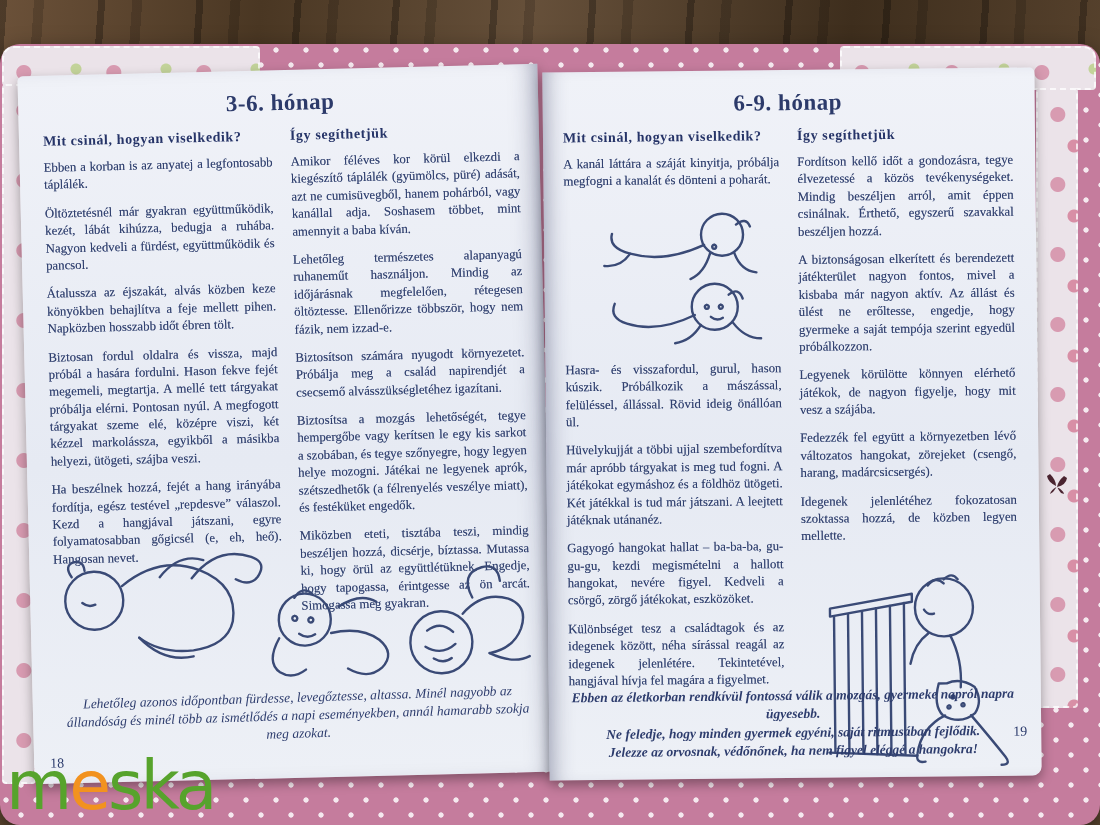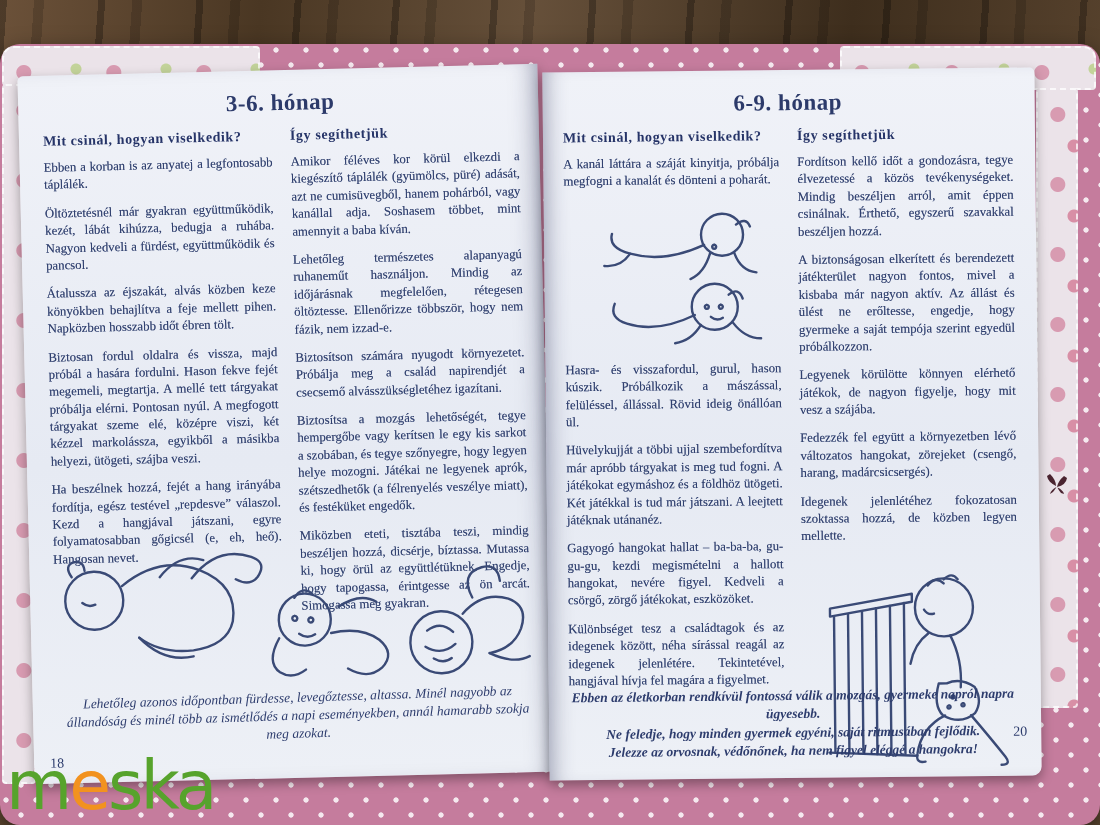--- a/index.html
+++ b/index.html
@@ -226,17 +226,17 @@
           <path d="M150 160 Q170 184 184 202 q6 8 -4 8"></path>
         </svg>
       </div>
     </div>
 
     <div class="footer-right">
       <div>Ebben az életkorban rendkívül fontossá válik a mozgás, gyermeke napról napra ügyesebb.</div>
       <div>Ne feledje, hogy minden gyermek egyéni, saját ritmusában fejlődik.</div>
       <div>Jelezze az orvosnak, védőnőnek, ha nem figyel eléggé a hangokra!</div>
     </div>
-    <div class="pagenum pagenum-right">20</div>
+    <div class="pagenum pagenum-right">19</div>
   </div>
 
   <div class="meska"><span>m</span><span class="e">e</span><span>ska</span></div>
 </div>
 
 </body></html>

